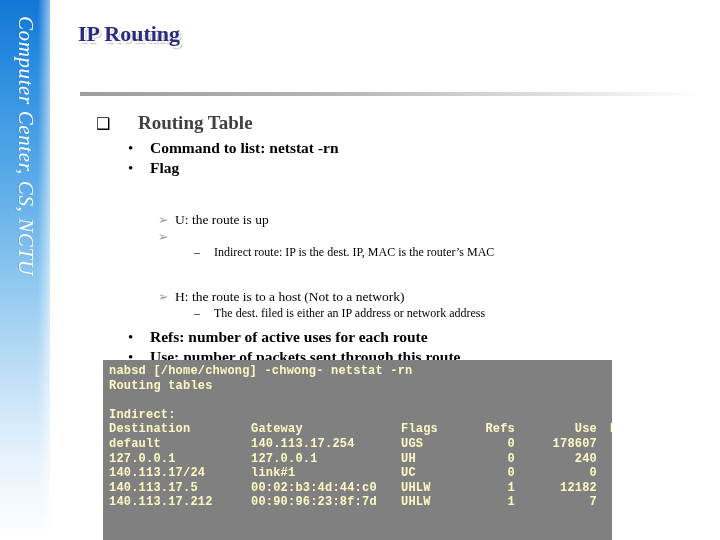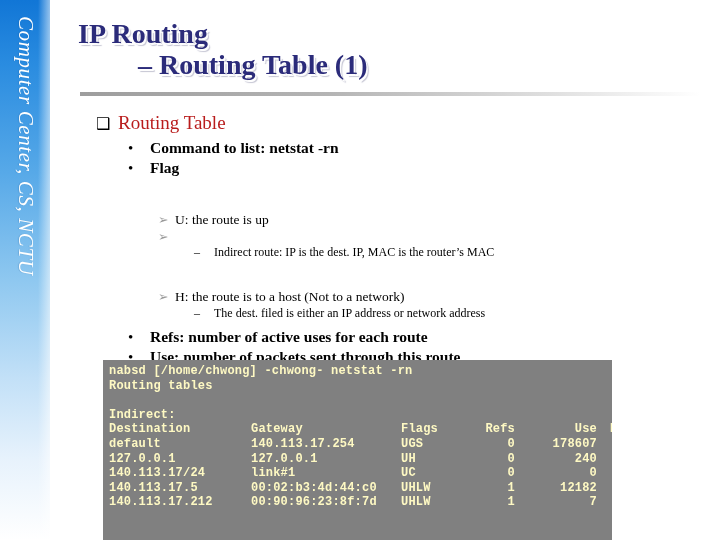--- a/index.html
+++ b/index.html
@@ -63,21 +63,21 @@
   
   #title-block {
     position: absolute;
     left: 78px; top: 18px;
     width: 600px;
   }
   .title-line {
     color: #2b2b7a;
     font-family: "Liberation Serif", serif;
     font-weight: bold;
-    font-size: 28px;
+    font-size: 22px;
     line-height: 31px;
     text-shadow: 1.5px 1.5px 0 rgba(255,255,255,0.95),
                  2.5px 2.5px 1px rgba(150,150,175,0.55);
   }
   .title-line.second {
     padding-left: 60px;
   }
   #title-rule {
     position: absolute;
     left: 80px; top: 92px;
@@ -104,22 +104,23 @@
   
   .lvl1 { margin-bottom: 5px; }
   .lvl1 .marker {
     width: 22px;
     color: #000000;
     font-size: 16px;
     font-family: "DejaVu Sans", sans-serif;
   }
   .lvl1 .rtext {
     font-size: 19px;
-    font-weight: normal;
-    color: #b91c1c;
+    font-weight: bold;
+    color: #404040;
+    margin-left: 20px;
   }
 
   
   .lvl2 { margin: 0 0 2px 32px; }
   .lvl2 .marker {
     width: 22px;
     color: #000000;
     font-size: 15px;
   }
   .lvl2 .rtext {
@@ -187,21 +188,20 @@
 <body>
 
 <div id="sidebar">
   <div id="sidebar-shine"></div>
   <div id="sidebar-text">Computer Center, CS, NCTU</div>
   <div id="page-badge">73</div>
 </div>
 
 <div id="title-block">
   <div class="title-line">IP Routing</div>
-  <div class="title-line second">– Routing Table (1)</div>
 </div>
 <div id="title-rule"></div>
 
 <div id="content">
 
   <div class="row lvl1">
     <span class="marker">❑</span>
     <span class="rtext">Routing Table</span>
   </div>
 

